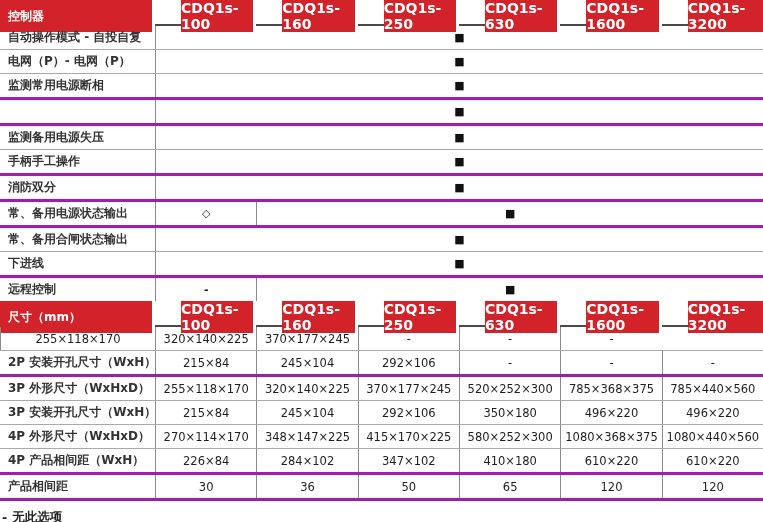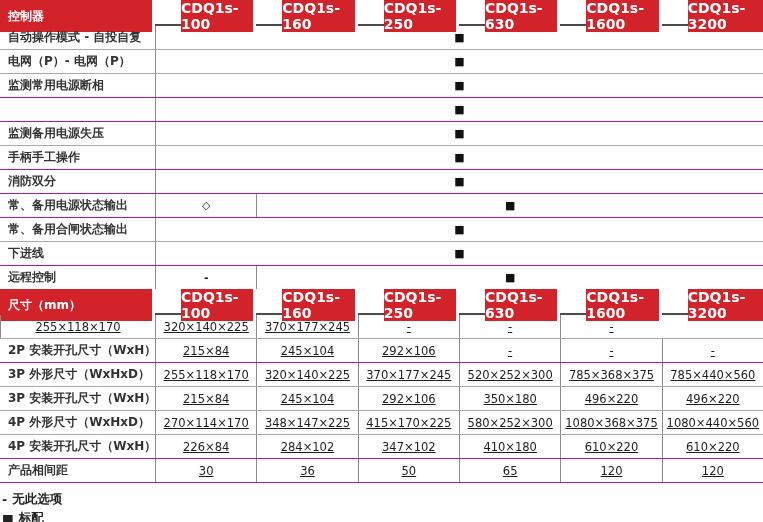--- a/index.html
+++ b/index.html
@@ -23,24 +23,24 @@
   .cell { display:flex; align-items:center; justify-content:center; font-size:11.5px; color:#1e1e1e; }
   .cell.label {
     justify-content:flex-start; padding-left:8px;
     font-weight:bold; font-size:12px; color:#333333; overflow:hidden; white-space:nowrap;
   }
   .vline { border-left:1px solid #8a8a8a; }
   .span6 { grid-column:2 / 8; }
   .span5 { grid-column:3 / 8; }
   .c1 { grid-column:2 / 3; }
   .sym { font-size:11px; color:#111111; font-weight:bold; }
-  .val { font-size:11.5px;text-decoration:underline; }
+  .val { font-size:11.5px; }
 
   .bl { border-bottom:1px solid #a9a9a9; }
-  .bd { border-bottom:1px solid #a21caf; }
+  .bd { border-bottom:3px solid #a21caf; }
 
   
   .legend { padding:7px 2px 0 2px; }
   .legend-line { height:19px; display:flex; align-items:center; font-weight:bold; font-size:12.5px; color:#222222; }
   .legend-sym { margin-right:5px; }
 </style>
 </head>
 <body>
 
 <div class="sheet">
@@ -149,21 +149,21 @@
   <div class="grid drow bl">
     <div class="cell label">4P 外形尺寸（WxHxD）</div>
     <div class="cell vline val">270×114×170</div>
     <div class="cell vline val">348×147×225</div>
     <div class="cell vline val">415×170×225</div>
     <div class="cell vline val">580×252×300</div>
     <div class="cell vline val">1080×368×375</div>
     <div class="cell vline val">1080×440×560</div>
   </div>
   <div class="grid drow bd">
-    <div class="cell label">4P 安装开孔尺寸（WxH）</div>
+    <div class="cell label">4P 产品相间距（WxH）</div>
     <div class="cell vline val">226×84</div>
     <div class="cell vline val">284×102</div>
     <div class="cell vline val">347×102</div>
     <div class="cell vline val">410×180</div>
     <div class="cell vline val">610×220</div>
     <div class="cell vline val">610×220</div>
   </div>
   <div class="grid drow bd">
     <div class="cell label">产品相间距</div>
     <div class="cell vline val">30</div>

